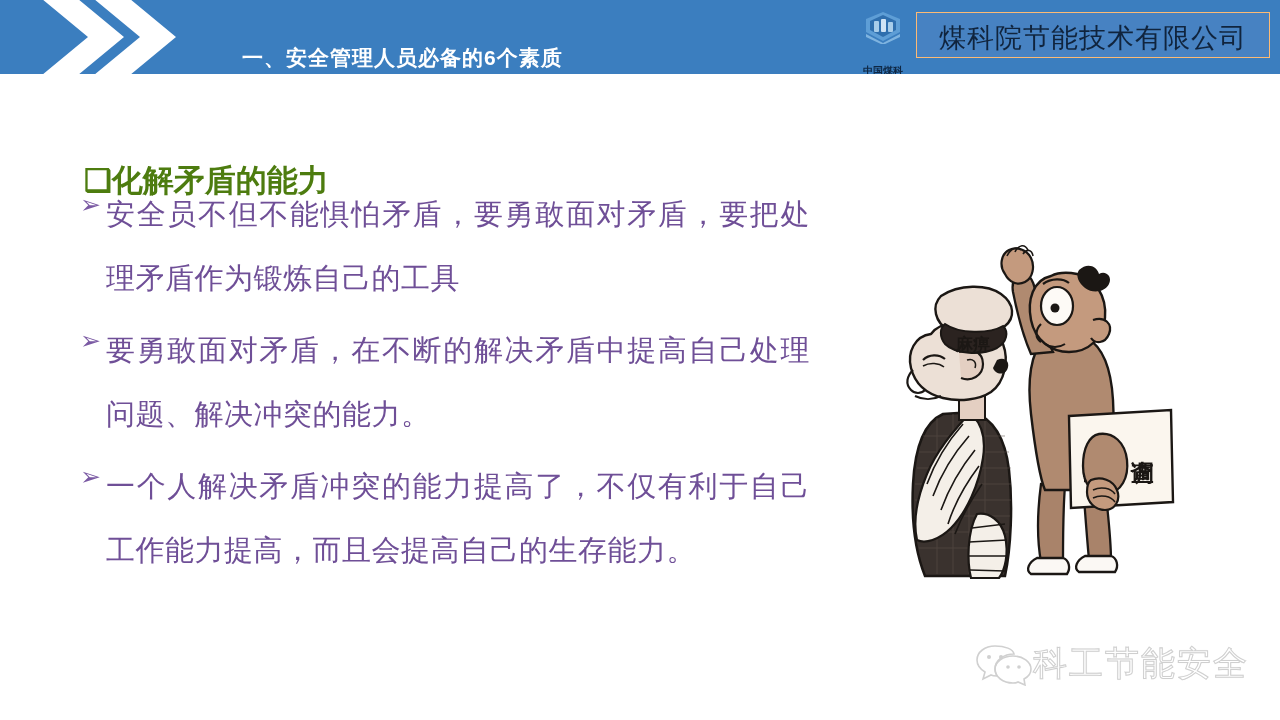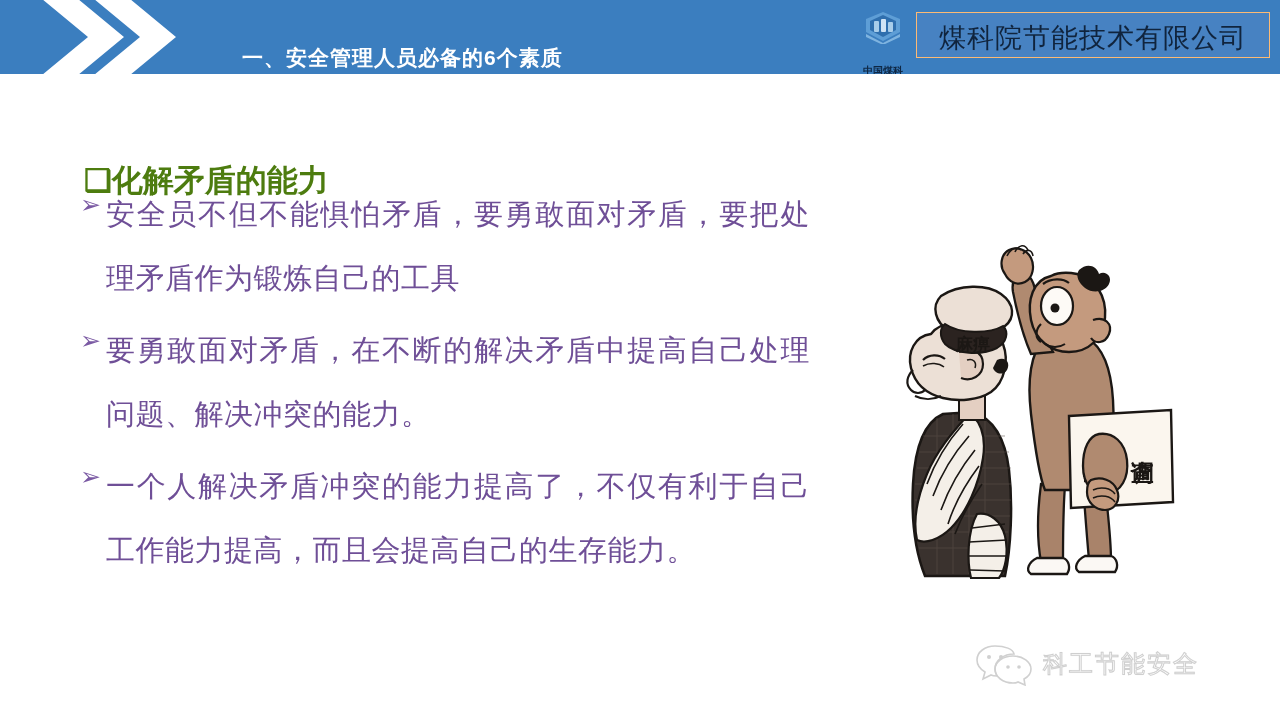--- a/index.html
+++ b/index.html
@@ -159,22 +159,21 @@
     display: flex;
     align-items: center;
   }
   .wm-icon {
     flex: 0 0 auto;
     width: 58px;
     height: 44px;
   }
   .wm-text {
     flex: 0 0 auto;
-    margin-left: 10px;
-    font-size: 24px;
+    font-size: 34px;
     color: #ffffff;
     -webkit-text-stroke: 1px #cfcfcf;
     text-shadow: 0 0 1px #d4d4d4;
     letter-spacing: 2px;
     white-space: nowrap;
   }
 </style>
 </head>
 <body>
 

